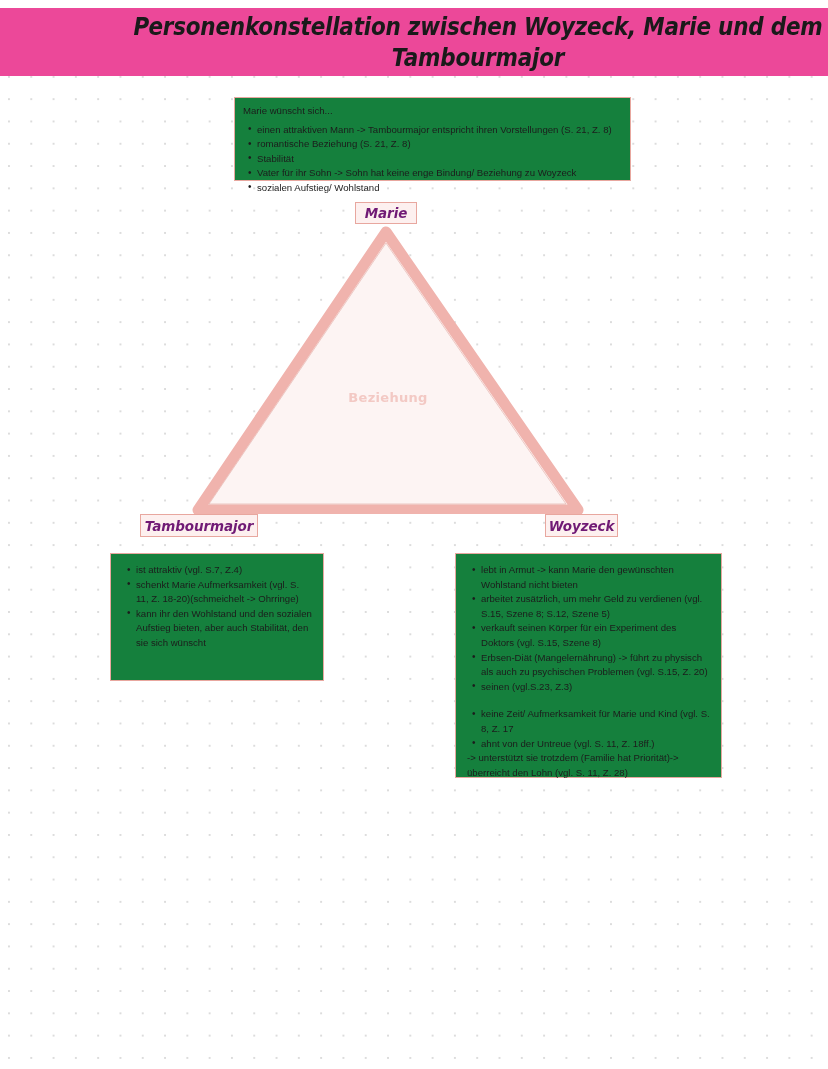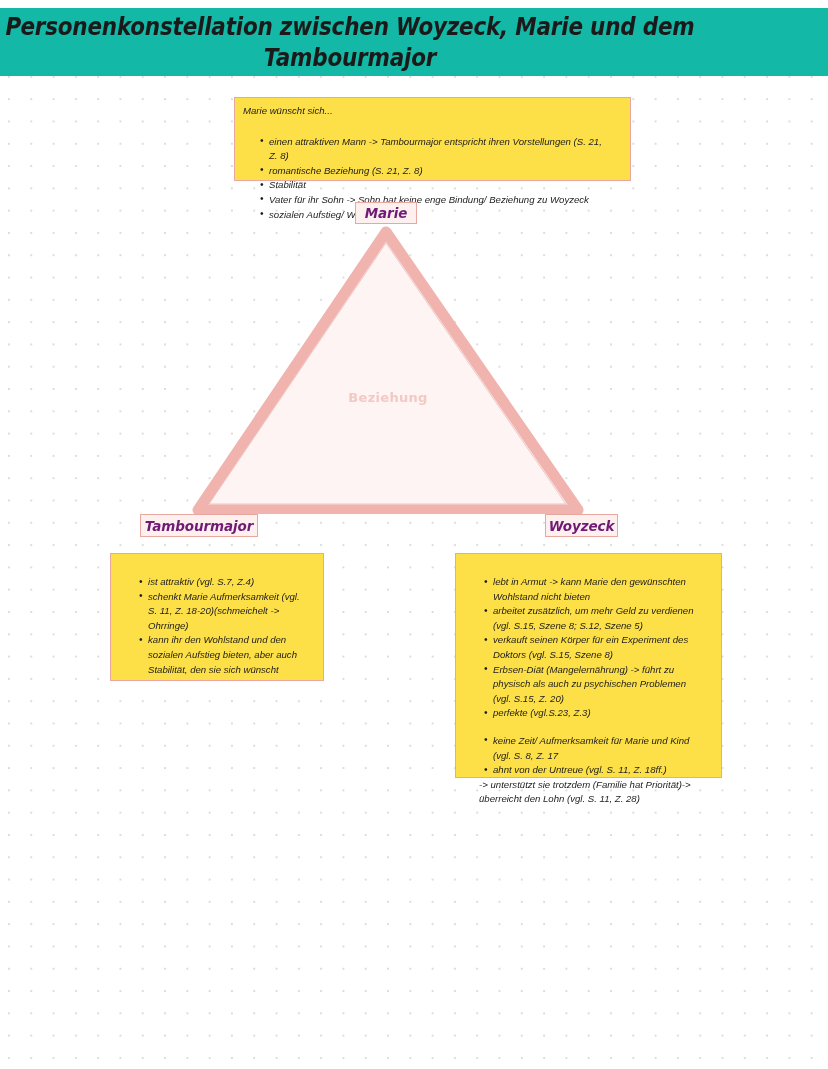--- a/index.html
+++ b/index.html
@@ -26,55 +26,54 @@
     background-position: 8px 9px;
   }
 
   
   #title-band {
     position: absolute;
     left: 0;
     top: 8px;
     width: 828px;
     height: 68px;
-    background: #14b8a6;
+    background: #ec4899;
     display: flex;
     align-items: center;
-    justify-content: flex-start;
+    justify-content: flex-end;
   }
   #title-text {
     font-family: "DejaVu Sans", sans-serif;
     font-weight: bold;
     font-style: italic;
     font-size: 21.5px;
     line-height: 27px;
     color: #1a1a1a;
     text-align: center;
     letter-spacing: -0.2px;
     width: 700px;
     transform: scaleY(1.12);
   }
 
   
   .note-box {
     position: absolute;
     box-sizing: border-box;
-    background: #fde047;
+    background: #15803d;
     border: 1.2px solid #e8a79f;
     color: #1c1c1c;
     font-size: 9.6px;
     line-height: 14.6px;
-    font-style: italic;
   }
   .note-box .lead {
     margin: 0 0 1px 0;
   }
   .note-box ul {
     list-style: none;
-    margin: 16px;
+    margin: 4px;
     padding: 0;
   }
   .note-box li {
     position: relative;
     padding-left: 10px;
     margin: 0;
   }
   .note-box li::before {
     content: "•";
     position: absolute;
@@ -224,18 +223,18 @@
     <li class="indent-bullet">kann ihr den Wohlstand und den sozialen Aufstieg bieten, aber auch Stabilität, den sie sich wünscht</li>
   </ul>
 </div>
 
 <div class="note-box" id="box-woyzeck">
   <ul>
     <li class="indent-bullet">lebt in Armut -&gt; kann Marie den gewünschten Wohlstand nicht bieten</li>
     <li class="indent-bullet">arbeitet zusätzlich, um mehr Geld zu verdienen (vgl. S.15, Szene 8; S.12, Szene 5)</li>
     <li class="indent-bullet">verkauft seinen Körper für ein Experiment des Doktors (vgl. S.15, Szene 8)</li>
     <li class="indent-bullet">Erbsen-Diät (Mangelernährung) -&gt; führt zu physisch als auch zu psychischen Problemen (vgl. S.15, Z. 20)</li>
-    <li class="indent-bullet">perfekte (vgl.S.23, Z.3)</li>
+    <li class="indent-bullet">seinen (vgl.S.23, Z.3)</li>
     <li class="indent-bullet gap">keine Zeit/ Aufmerksamkeit für Marie und Kind (vgl. S. 8, Z. 17</li>
     <li class="indent-bullet">ahnt von der Untreue (vgl. S. 11, Z. 18ff.)</li>
     <li class="nobullet">-&gt; unterstützt sie trotzdem (Familie hat Priorität)-&gt; überreicht den Lohn (vgl. S. 11, Z. 28)</li>
   </ul>
 </div>
 
 </body></html>

